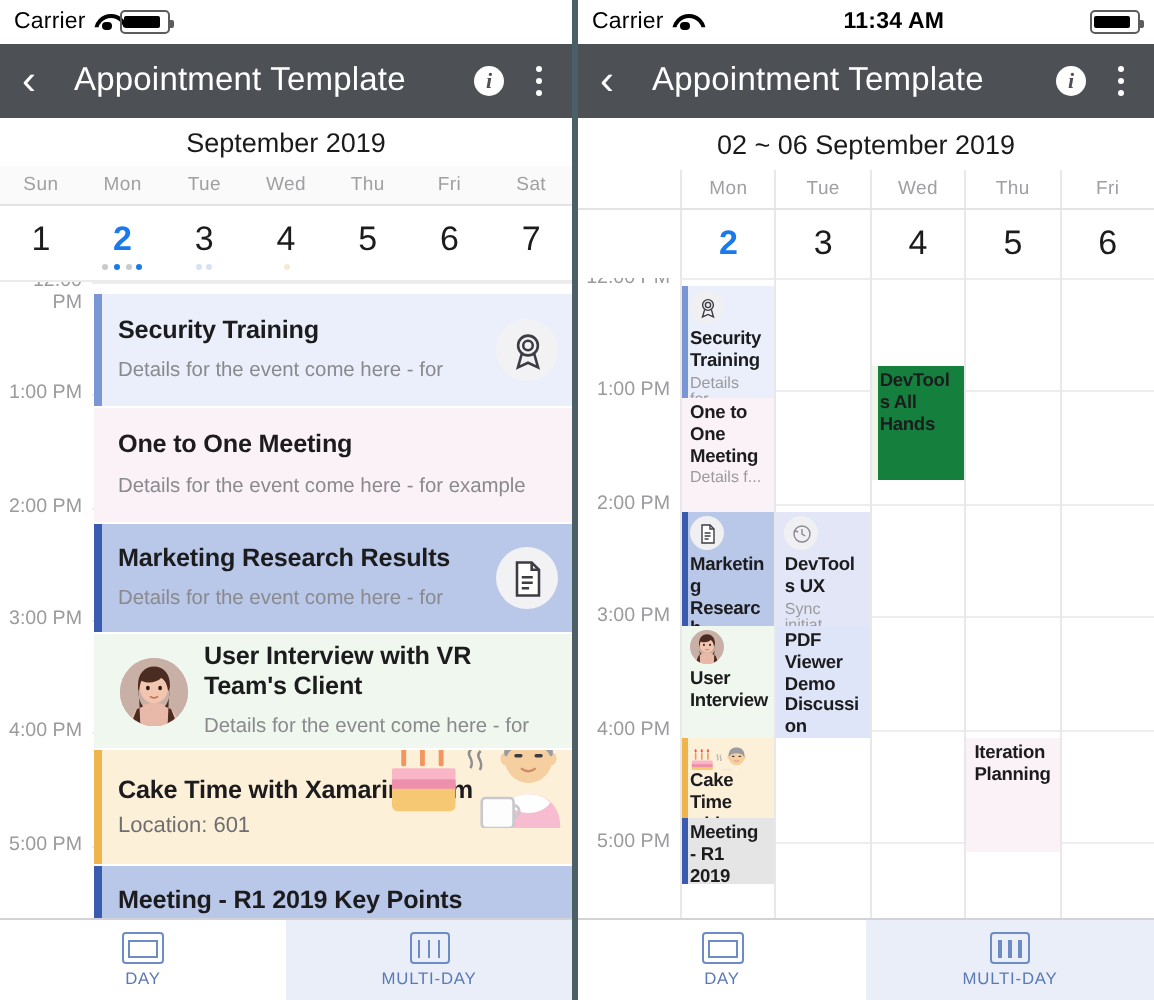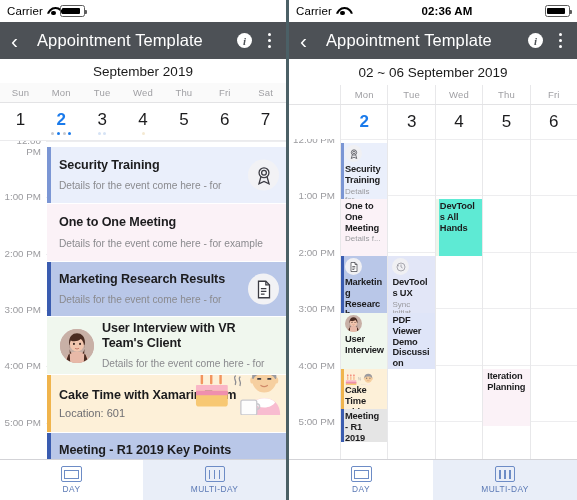--- a/index.html
+++ b/index.html
@@ -377,21 +377,21 @@
       </div>
   </div>
 
   <div class="phone phone-right">
 
     <div class="statusbar">
       <div class="sb-left">
         <span class="sb-carrier">Carrier</span>
         <span class="wifi-ico"></span>
       </div>
-      <div class="sb-time">02:36 AM</div>
+      <div class="sb-time">11:34 AM</div>
       <div class="sb-right">
         <span class="battery">
             <i style="width:88%"></i>
           </span>
       </div>
     </div>
 
     <div class="navbar">
       <div class="nav-back">‹</div>
       <div class="nav-title">Appointment Template</div>
@@ -544,21 +544,21 @@
         <div class="md">Sync initiat...</div>
       </div>
             <div class="md-ev" style="top:174px;height:56px;background:#dfe5f8">
         <div class="mbar" style="background:#dfe5f8"></div>
 
         <div class="mt">PDF Viewer Demo Discussion</div>
 
       </div>
           </div>
           <div class="md-col">
-            <div class="md-ev" style="top:60px;height:57px;background:#5eead4">
+            <div class="md-ev" style="top:44px;height:57px;background:#15803d">
         <div class="mbar" style="background:#eef6ea"></div>
 
         <div class="mt">DevTools All Hands</div>
 
       </div>
           </div>
           <div class="md-col">
             <div class="md-ev" style="top:230px;height:57px;background:#fbf2f7">
         <div class="mbar" style="background:#fbf2f7"></div>
 

